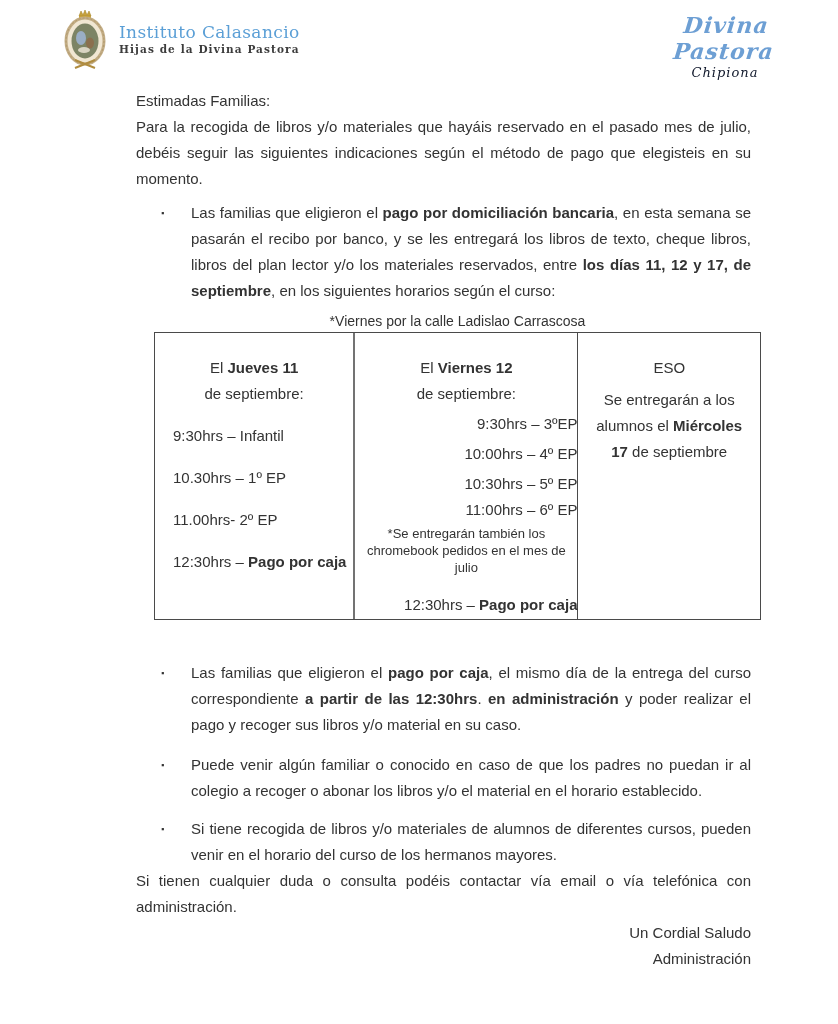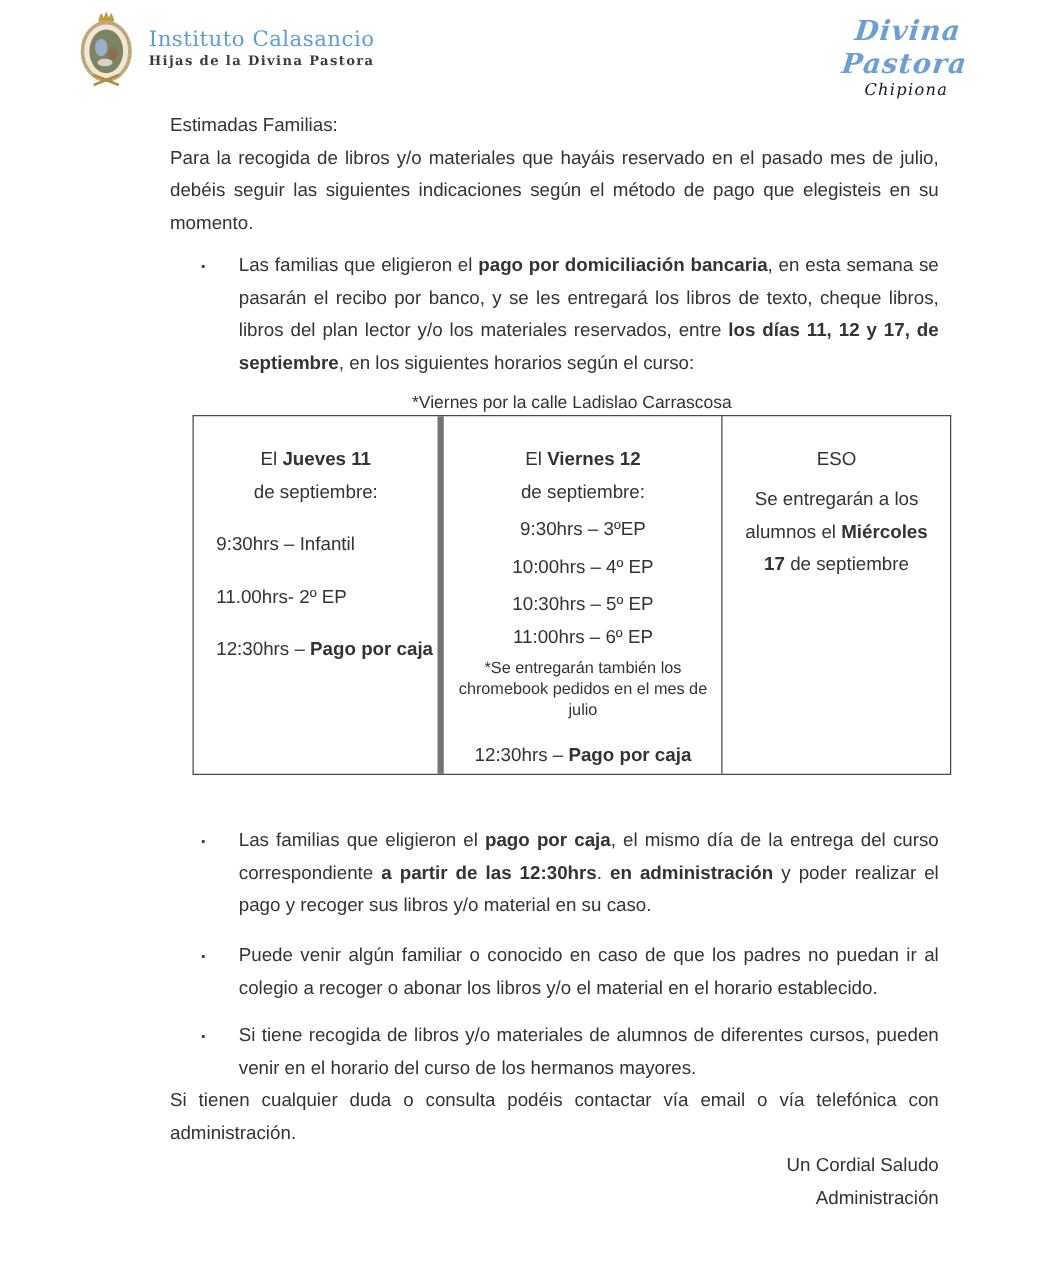--- a/index.html
+++ b/index.html
@@ -77,26 +77,26 @@
     text-align:center; font-size:14px; line-height:18px;
   }
   .schedule {
     box-sizing:border-box;
     margin-left:18px; margin-top:2px;
     width:607px; height:288px;
     border:1px solid #4a4a4a;
     display:flex;
   }
   .cell { box-sizing:border-box; height:100%; }
-  .cell-1 { width:33.1%; border-right:5px solid #737373; }
+  .cell-1 { width:33.1%; border-right:2px solid #737373; }
   .cell-2 { width:36.9%; border-right:1px solid #4a4a4a; text-align:center; }
   .cell-3 { width:30%;   text-align:center; }
   .cell-header { text-align:center; margin-top:22px; line-height:26px; }
   .cell-1 .slot { text-align:left; padding-left:18px; margin-top:16px; }
-  .cell-2 .slot { margin-top:4px; }
+  .cell-2 .slot { margin-top:4px;text-align:right; }
   .cell-2 .slot-tight { margin-top:0; }
   .cell-note {
     font-size:13px; line-height:17px; margin-top:2px; padding:0 6px;
     text-align:center;
   }
   .cell-2 .slot-last { margin-top:16px; }
   .cell-3 .eso-text { margin-top:6px; padding:0 10px; line-height:26px; }
 
   .closing { margin-top:26px; margin-left:28px; }
   .signoff-1 { margin-top:34px; text-align:right; }
@@ -145,20 +145,21 @@
       <span class="bullet-text"><span>Las familias que eligieron el </span><b>pago por domiciliación bancaria</b><span>, en esta semana se pasarán el recibo por banco, y se les entregará los libros de texto, cheque libros, libros del plan lector y/o los materiales reservados, entre </span><b>los días 11, 12 y 17, de septiembre</b><span>, en los siguientes horarios según el curso:</span></span>
     </div>
 
     <div class="table-caption">*Viernes por la calle Ladislao Carrascosa</div>
 
     <div class="schedule">
 
       <div class="cell cell-1">
         <div class="cell-header"><span>El </span><b>Jueves 11</b><br><span>de septiembre:</span></div>
         <div class="slot">9:30hrs – Infantil</div>
+        <div class="slot">10.30hrs – 1º EP</div>
         <div class="slot">11.00hrs- 2º EP</div>
         <div class="slot"><span>12:30hrs – </span><b>Pago por caja</b></div>
       </div>
 
       <div class="cell cell-2">
         <div class="cell-header"><span>El </span><b>Viernes 12</b><br><span>de septiembre:</span></div>
         <div class="slot">9:30hrs – 3ºEP</div>
         <div class="slot">10:00hrs – 4º EP</div>
         <div class="slot">10:30hrs – 5º EP</div>
         <div class="slot slot-tight">11:00hrs – 6º EP</div>

